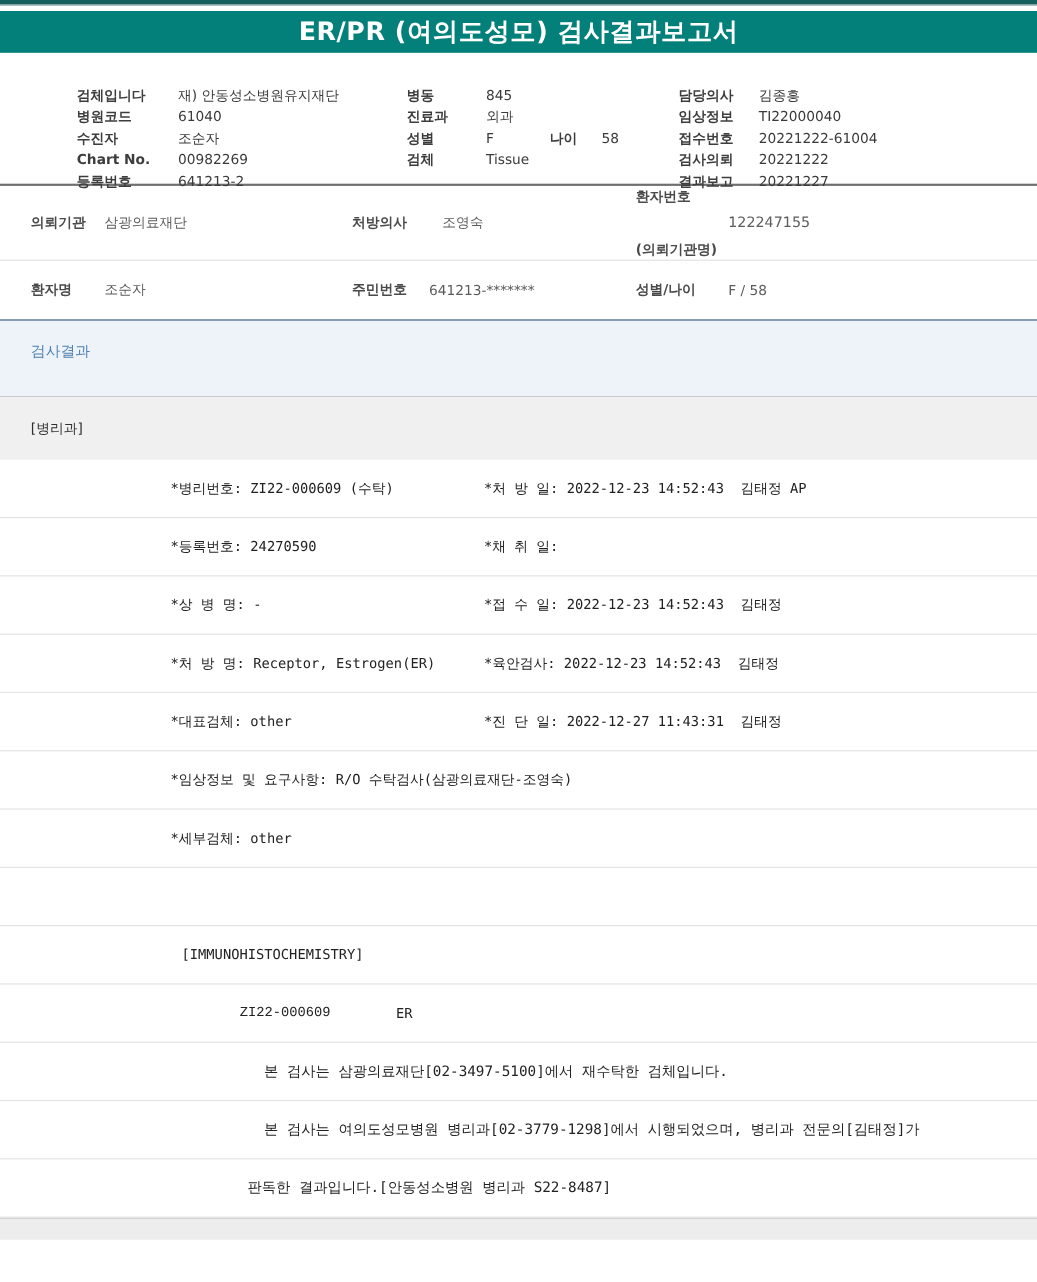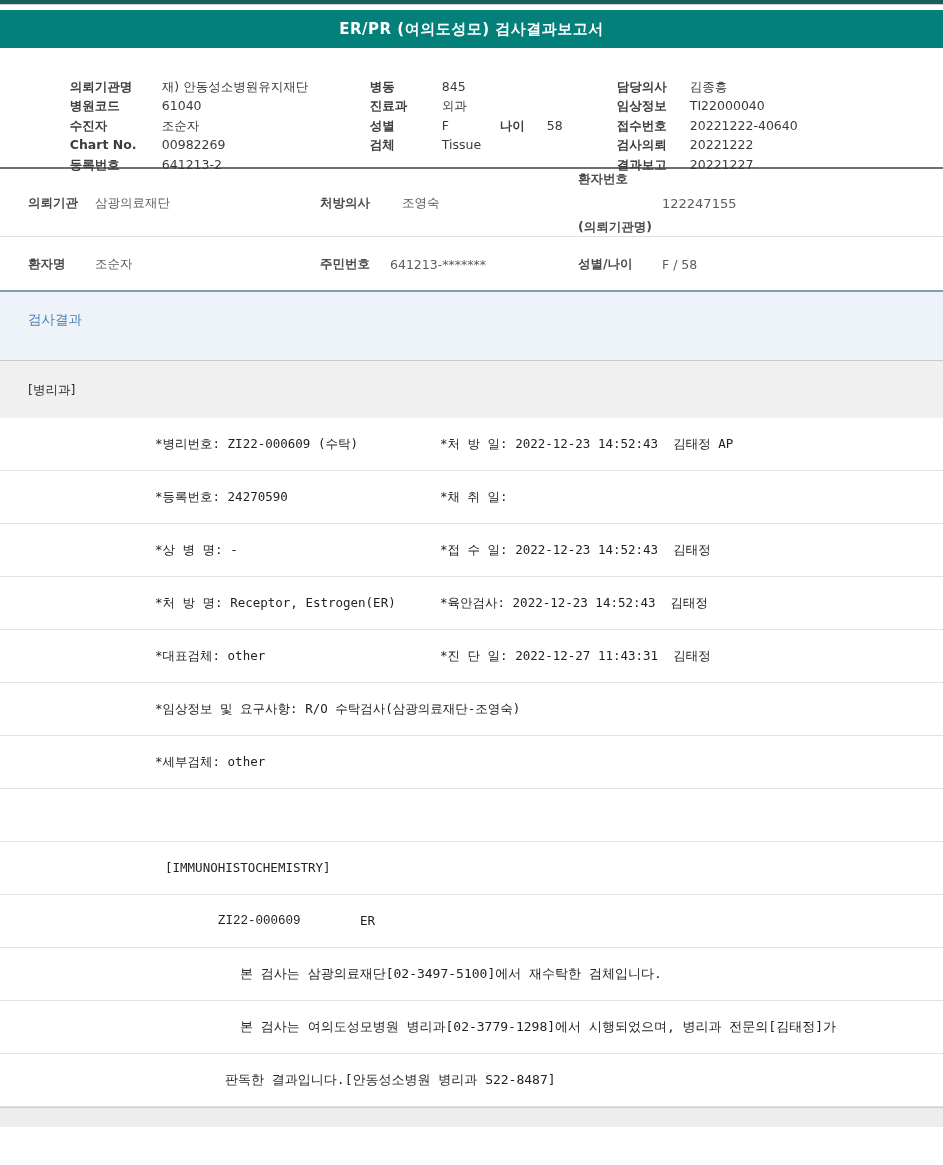--- a/index.html
+++ b/index.html
@@ -1,21 +1,21 @@
 <!DOCTYPE html>
 <html style="--accent-teal: #028079; --accent-teal-dark: #15605d; --section-blue-text: #4e81b2; --section-blue-bg: #edf3f9; --dept-bg: #f0f0f0; --divider-blue: #859cb2;"><head>
 <meta charset="utf-8">
 <style>
   html,body{margin:0;padding:0;background:#fff;}
   body{width:943px;font-family:"DejaVu Sans","Liberation Sans",sans-serif;color:#333;}
   .page{width:943px;height:1165px;position:relative;background:#fff;overflow:hidden;}
 
   .top-strip{height:5px;background:var(--accent-teal-dark,#15605d);margin-bottom:5px;border-bottom:1px solid #cfcfcf;box-sizing:border-box;}
   .title-bar{height:38px;background:var(--accent-teal,#028079);text-align:center;line-height:38px;}
-  .title-bar .title{color:#fff;font-weight:bold;font-size:15px;letter-spacing:0.5px;}
+  .title-bar .title{color:#fff;font-weight:bold;font-size:23px;letter-spacing:0.5px;}
 
   .header-info{position:relative;height:112px;margin-top:7px;font-size:12.5px;}
   .hcol{position:absolute;top:2px;}
   .hcol-left{left:38px;}
   .hcol-mid{left:338px;}
   .hcol-right{left:585px;}
   .hrow{height:19.5px;line-height:19.5px;white-space:pre;}
   .hlabel{font-weight:bold;color:#3d3d3d;display:inline-block;}
   .hcol-left .hlabel{width:92px;}
   .hcol-mid .hlabel{width:72px;}
@@ -62,21 +62,21 @@
 
   <div class="top-strip"></div>
 
   <div class="title-bar">
     <span class="title">ER/PR (여의도성모) 검사결과보고서</span>
   </div>
 
   <div class="header-info">
     <div class="hcol hcol-left">
       <div class="hrow">
-        <span class="hlabel">의뢰기관명</span><span class="hvalue">재) 안동성소병원유지재단</span>
+        <span class="hlabel">검체입니다</span><span class="hvalue">재) 안동성소병원유지재단</span>
       </div>
       <div class="hrow">
         <span class="hlabel">병원코드</span><span class="hvalue">61040</span>
       </div>
       <div class="hrow">
         <span class="hlabel">수진자</span><span class="hvalue">조순자</span>
       </div>
       <div class="hrow">
         <span class="hlabel">Chart No.</span><span class="hvalue">00982269</span>
       </div>
@@ -101,21 +101,21 @@
     </div>
 
     <div class="hcol hcol-right">
       <div class="hrow">
         <span class="hlabel">담당의사</span><span class="hvalue">김종흥</span>
       </div>
       <div class="hrow">
         <span class="hlabel">임상정보</span><span class="hvalue">TI22000040</span>
       </div>
       <div class="hrow">
-        <span class="hlabel">접수번호</span><span class="hvalue">20221222-40640</span>
+        <span class="hlabel">접수번호</span><span class="hvalue">20221222-61004</span>
       </div>
       <div class="hrow">
         <span class="hlabel">검사의뢰</span><span class="hvalue">20221222</span>
       </div>
       <div class="hrow">
         <span class="hlabel">결과보고</span><span class="hvalue">20221227</span>
       </div>
     </div>
   </div>
 

